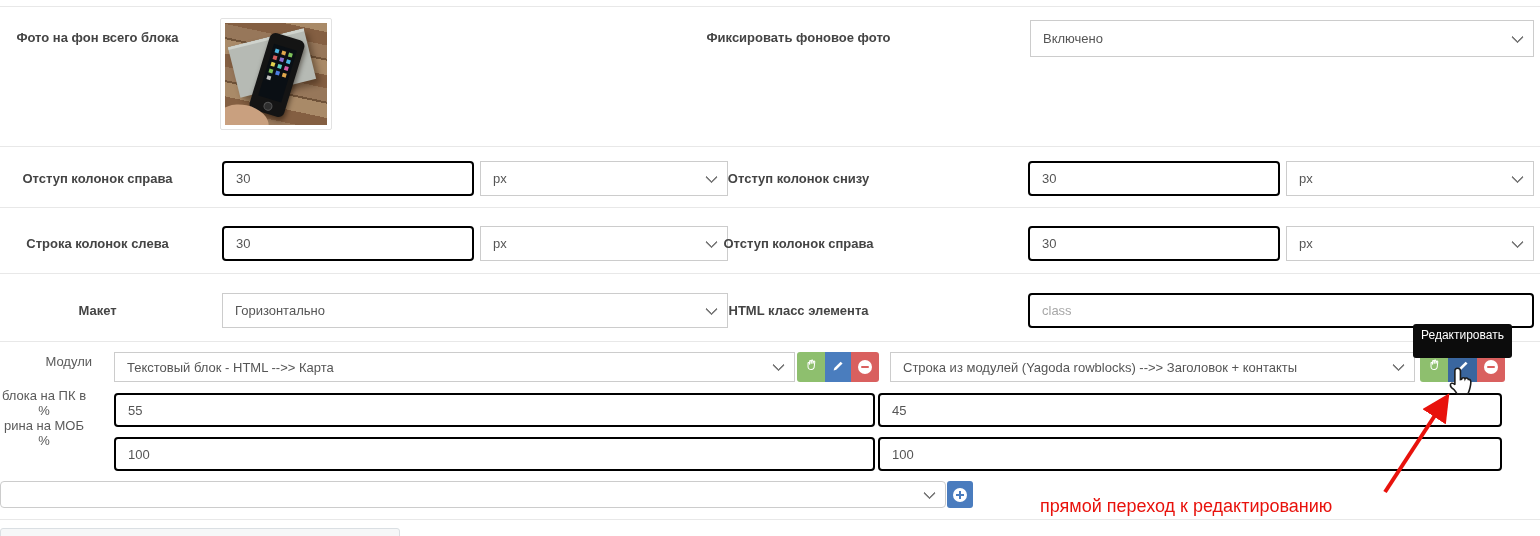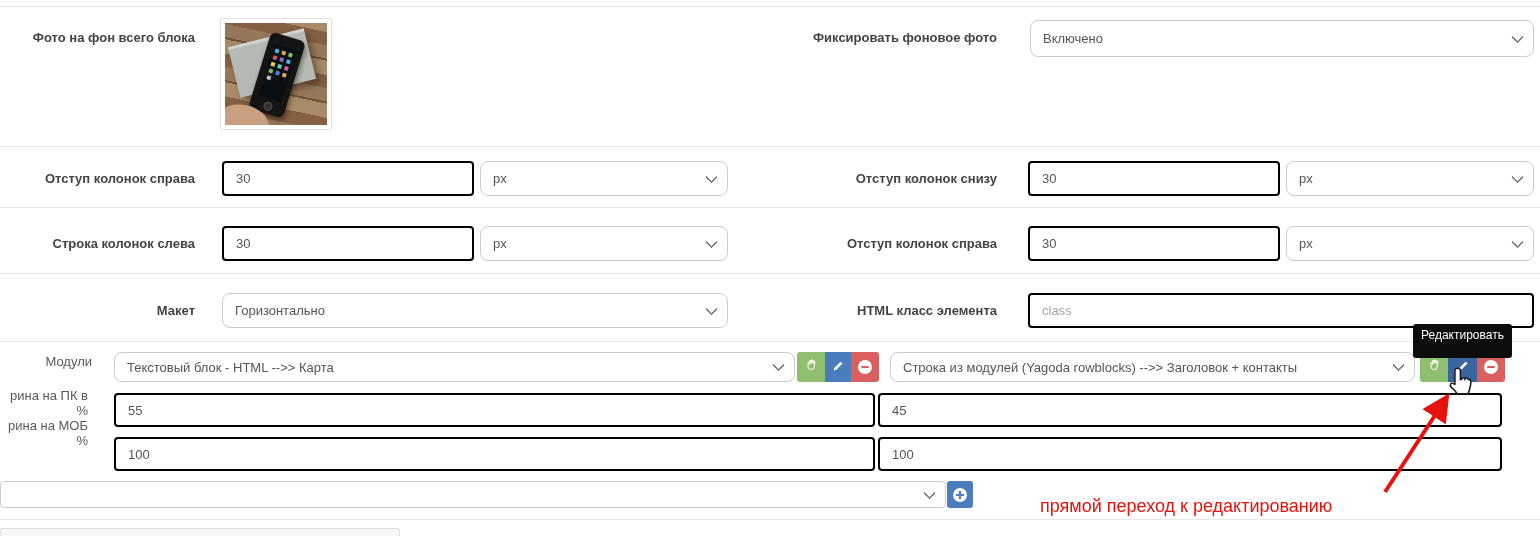--- a/index.html
+++ b/index.html
@@ -1,23 +1,23 @@
 <!DOCTYPE html>
 <html><head>
 <meta charset="utf-8">
 <style>
   html,body{margin:0;padding:0;background:#fff;}
   .page{position:relative;width:1540px;height:536px;background:#fff;overflow:hidden;
         font-family:"Liberation Sans",sans-serif;color:#444;}
   .hr{position:absolute;left:0;width:1540px;height:1px;background:#e8e8e8;}
-  .lbl{position:absolute;font-size:13px;font-weight:bold;color:#444;text-align:right;line-height:15px;}
+  .lbl{position:absolute;font-size:13px;font-weight:bold;color:#444;text-align:center;line-height:15px;}
   .lbl-thin{font-weight:normal;color:#5a5a5a;}
   .inp{position:absolute;box-sizing:border-box;border:2px solid #000000;border-radius:4px;background:#fff;
        font-family:"Liberation Sans",sans-serif;font-size:13px;color:#555;padding:0 12px;outline:none;}
-  .sel{position:absolute;box-sizing:border-box;border:1px solid #ccc;border-radius:8px;background:#fff;
+  .sel{position:absolute;box-sizing:border-box;border:1px solid #ccc;border-radius:0;background:#fff;
        display:flex;align-items:center;padding:0 28px 0 12px;font-size:13px;color:#555;cursor:default;
        white-space:nowrap;overflow:hidden;}
   .chev{position:absolute;right:11px;top:50%;width:7px;height:7px;border-right:2px solid #7a7a7a;
         border-bottom:2px solid #7a7a7a;transform:translateY(-70%) rotate(45deg);border-radius:1px;}
   
   #lbl-photo{top:30px;left:0;width:195px;}
   #thumb{position:absolute;left:220px;top:18px;width:112px;height:112px;background:#fff;
          border:1px solid #e2e2e2;border-radius:2px;box-sizing:border-box;padding:4px;cursor:pointer;}
   #photo{position:relative;width:102px;height:102px;overflow:hidden;
          background:repeating-linear-gradient(12deg,#6f5238 0 2px,#97775a 2px 15px,#845f42 15px 28px,#a98a68 28px 42px);}
@@ -195,21 +195,21 @@
           <path d="M3 13.2 l.8-3 7.2-7.2 2.2 2.2 -7.2 7.2 -3 .8 Z" fill="#fff"></path>
         </svg>
     </span>
   </button>
   <button class="mbtn" id="btn-r2" style="background:#d9605f">
     <span class="icon-minus"></span>
   </button>
 
   <div id="tooltip">Редактировать</div>
 
-  <div class="lbl lbl-thin" id="lbl-wpc">рина на ПК в %</div>
+  <div class="lbl lbl-thin" id="lbl-wpc">блока на ПК в %</div>
   <input class="inp" id="inp-w1a" value="55" style="">
   <input class="inp" id="inp-w1b" value="45" style="">
   <div class="lbl lbl-thin" id="lbl-wmob">рина на МОБ %</div>
   <input class="inp" id="inp-w2a" value="100" style="">
   <input class="inp" id="inp-w2b" value="100" style="">
 
   <div class="sel" id="sel-add">
     <span class="chev"></span>
   </div>
   <button class="mbtn" id="btn-add" style="background:#4a7cbe">

